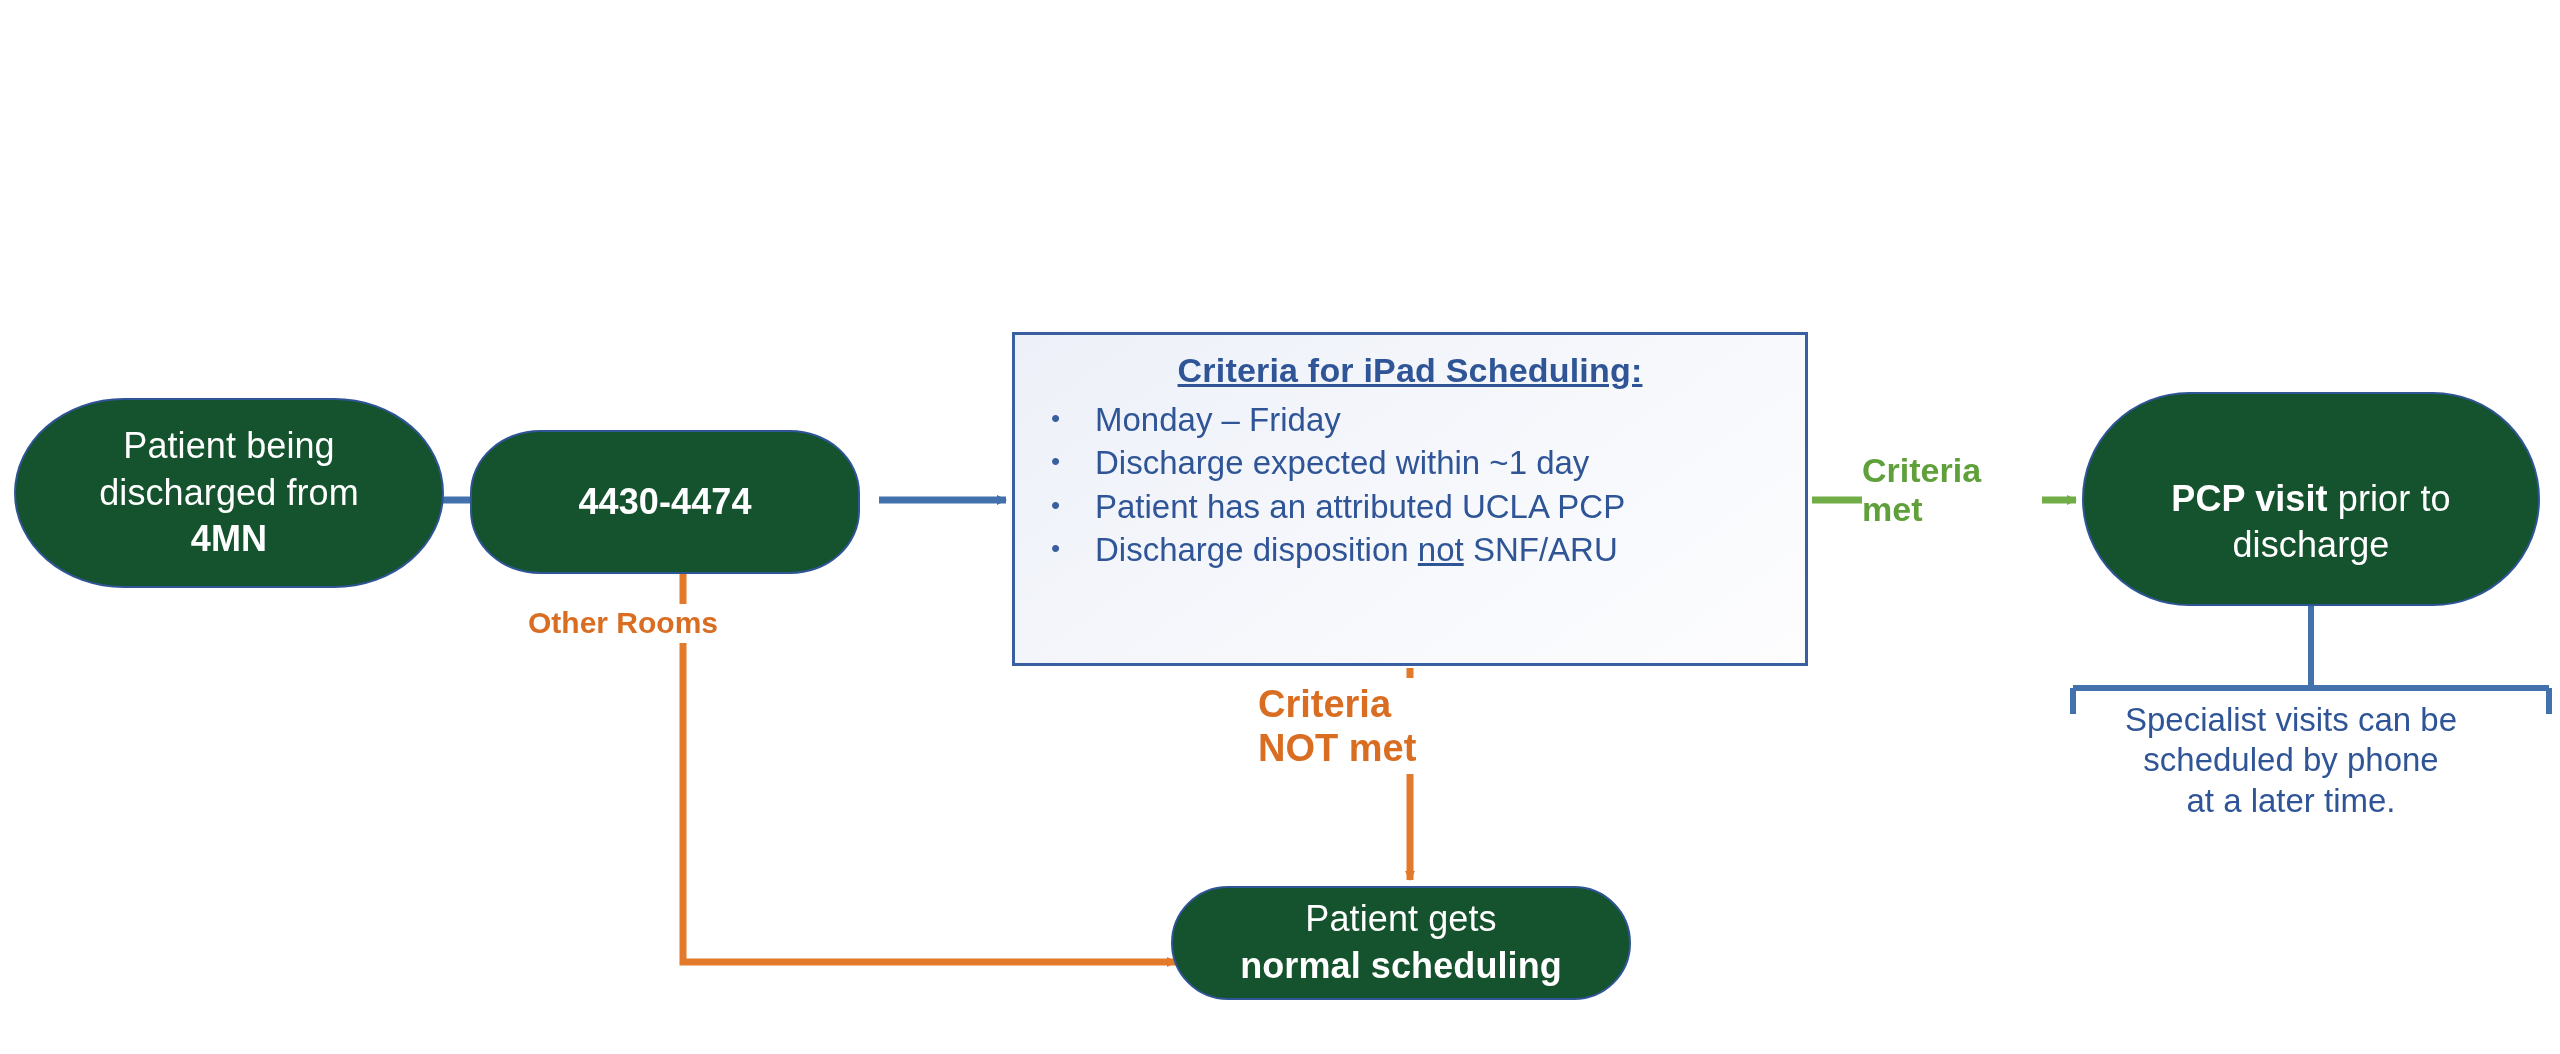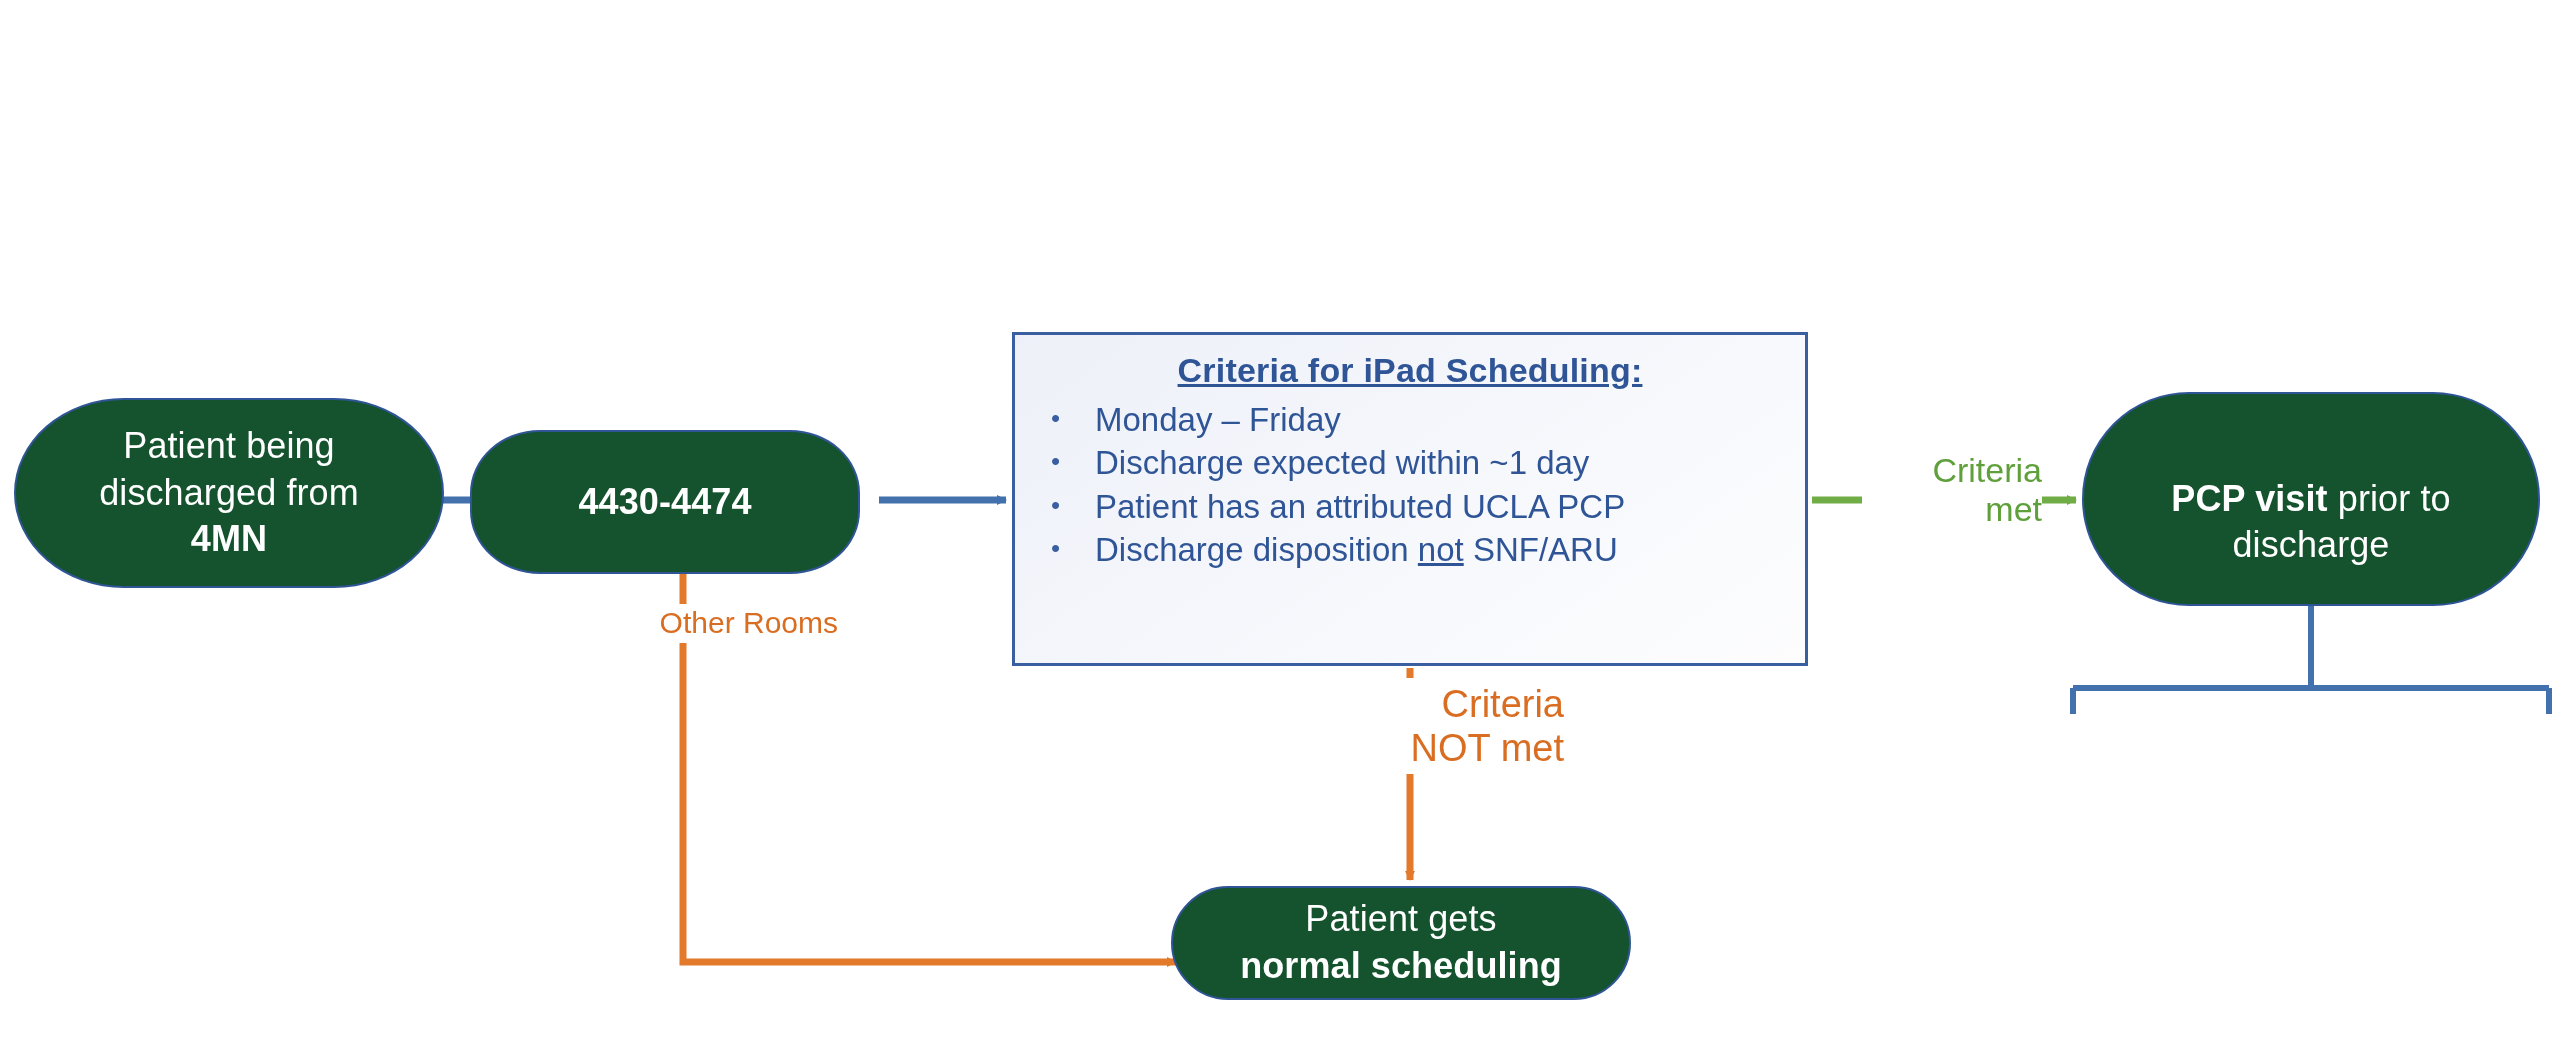--- a/index.html
+++ b/index.html
@@ -102,22 +102,22 @@
     line-height: 1.45;
     text-align: left;
     padding-left: 8px;
   }
   #criteria-list li .txt { flex: 1 1 auto; }
   #criteria-list li .txt u { text-decoration: underline; }
 
   
   .edge-label {
     position: absolute;
-    font-weight: normal;
-    text-align: right;
+    font-weight: bold;
+    text-align: left;
     line-height: 1.16;
     white-space: pre-line;
   }
   #label-other-rooms {
     left: 528px; top: 604px; width: 310px;
     color: #D96D22;
     font-size: 30px;
     background: #ffffff;
     padding: 2px 0;
   }
@@ -243,14 +243,17 @@
   </div>
 
   <div class="edge-label" id="label-other-rooms">Other Rooms</div>
 
   <div class="edge-label" id="label-criteria-met">Criteria
 met</div>
 
   <div class="edge-label" id="label-criteria-not-met">Criteria
 NOT met</div>
 
+  <div id="note-specialist">Specialist visits can be
+scheduled by phone
+at a later time.</div>
 
 </div>
 
 </body></html>

